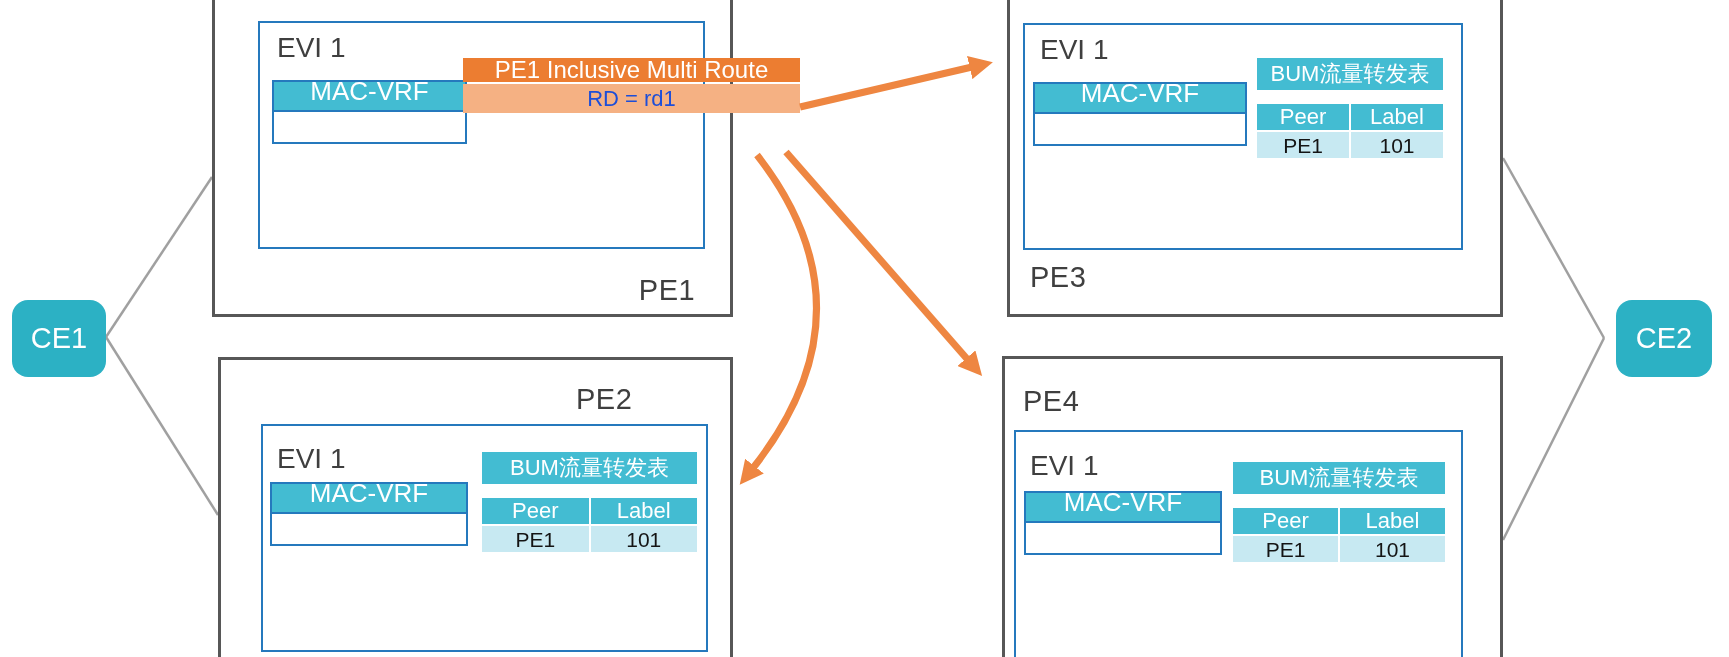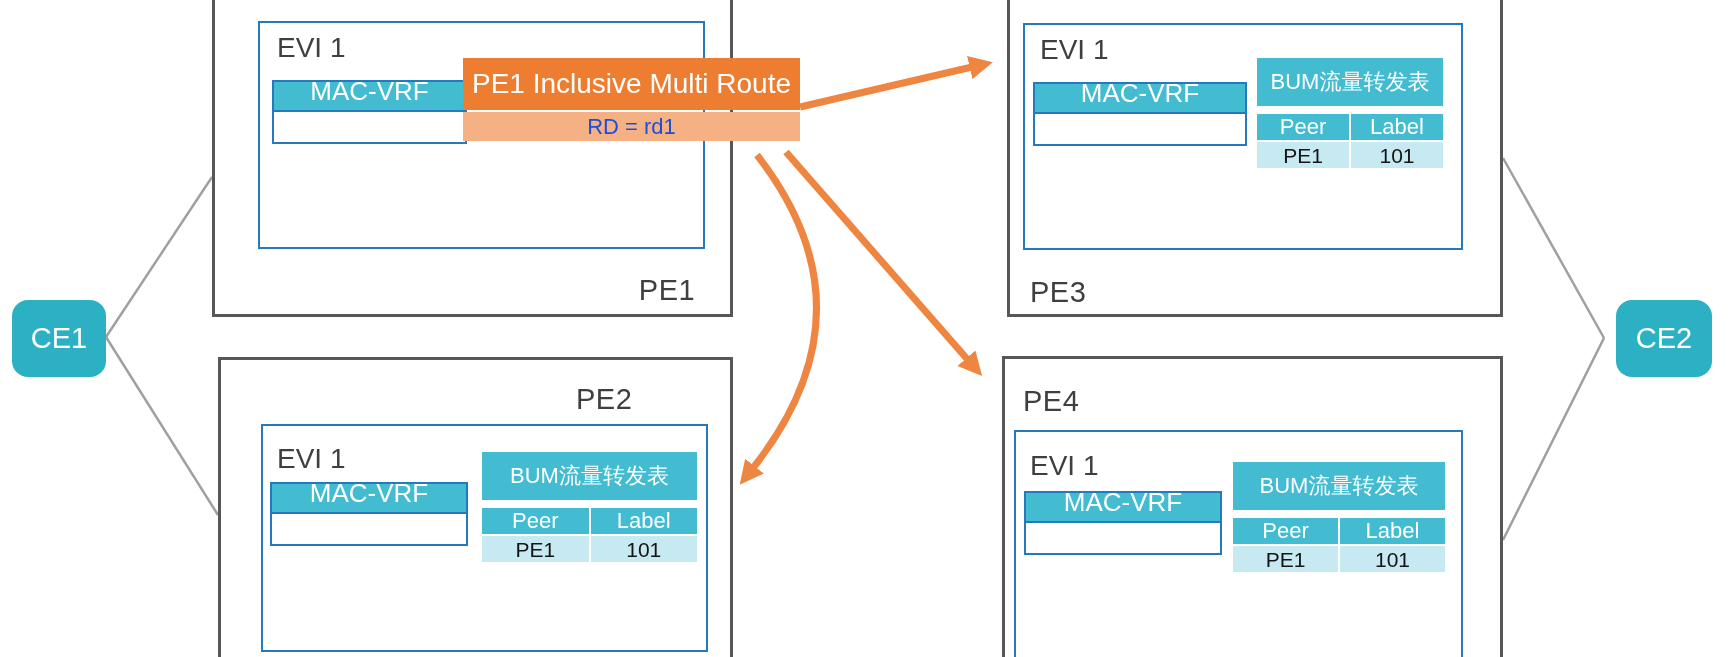--- a/index.html
+++ b/index.html
@@ -34,42 +34,42 @@
     background:var(--teal);color:#ffffff;font-size:26px;
     display:flex;align-items:center;justify-content:center;line-height:1;
     padding-bottom:11px;
   }
   .macvrf-row{
     box-sizing:border-box;height:34px;margin-top:-2px;
     border:2px solid var(--evi-border);background:#ffffff;
   }
   .bum{position:absolute;z-index:4;}
   .bum-title{
-    height:48px;background:var(--teal);color:#ffffff;font-size:22px;
+    height:32px;background:var(--teal);color:#ffffff;font-size:22px;
     display:flex;align-items:center;justify-content:center;line-height:1;
-    margin-bottom:8px;
+    margin-bottom:14px;
   }
   .bum-grid{
     display:grid;grid-template-columns:1fr 1fr;grid-gap:2px;
   }
   .bum-h{
     height:26px;background:var(--teal);color:#ffffff;font-size:22px;
     display:flex;align-items:center;justify-content:center;line-height:1;
   }
   .bum-c{
     height:26px;background:var(--light-cell);color:#141414;font-size:21px;
     display:flex;align-items:center;justify-content:center;line-height:1;
   }
   .ce-box{
     position:absolute;z-index:4;background:var(--ce-fill);color:#ffffff;
     font-size:29px;display:flex;align-items:center;justify-content:center;border-radius:16px;
   }
   .callout{position:absolute;z-index:5;left:463px;top:58px;width:337px;}
   .callout-title{
-    height:52px;background:var(--callout-header);color:#ffffff;font-size:28px;
+    height:24px;background:var(--callout-header);color:#ffffff;font-size:24px;
     display:flex;align-items:center;justify-content:center;line-height:1;
     margin-bottom:2px;
   }
   .callout-row{
     height:29px;background:var(--callout-row);color:#1d4ed8;font-size:22px;
     display:flex;align-items:center;justify-content:center;line-height:1;
     margin-bottom:2px;
   }
   .gray-link{stroke:var(--link-gray);stroke-width:2.5;fill:none;}
   .orange-arrow{stroke:var(--arrow-orange);stroke-width:7;fill:none;}
@@ -104,21 +104,21 @@
   </div>
   <div class="bum" style="left:1257px;top:58px;width:186px;">
     <div class="bum-title">BUM流量转发表</div>
     <div class="bum-grid">
       <div class="bum-h">Peer</div>
       <div class="bum-h">Label</div>
       <div class="bum-c">PE1</div>
       <div class="bum-c">101</div>
     </div>
   </div>
-  <div class="node-label" style="left:1030px;top:276px;">PE3</div>
+  <div class="node-label" style="left:1030px;top:261px;">PE3</div>
 
   <div class="pe-box" style="left:218px;top:357px;width:515px;height:324px;"></div>
   <div class="node-label" style="left:576px;top:383px;width:100px;text-align:left;">PE2</div>
   <div class="evi-box" style="left:261px;top:424px;width:447px;height:228px;"></div>
   <div class="evi-label" style="left:277px;top:443px;">EVI 1</div>
   <div class="macvrf" style="left:270px;top:482px;width:198px;">
     <div class="macvrf-header">MAC-VRF</div>
     <div class="macvrf-row"></div>
   </div>
   <div class="bum" style="left:482px;top:452px;width:215px;">

